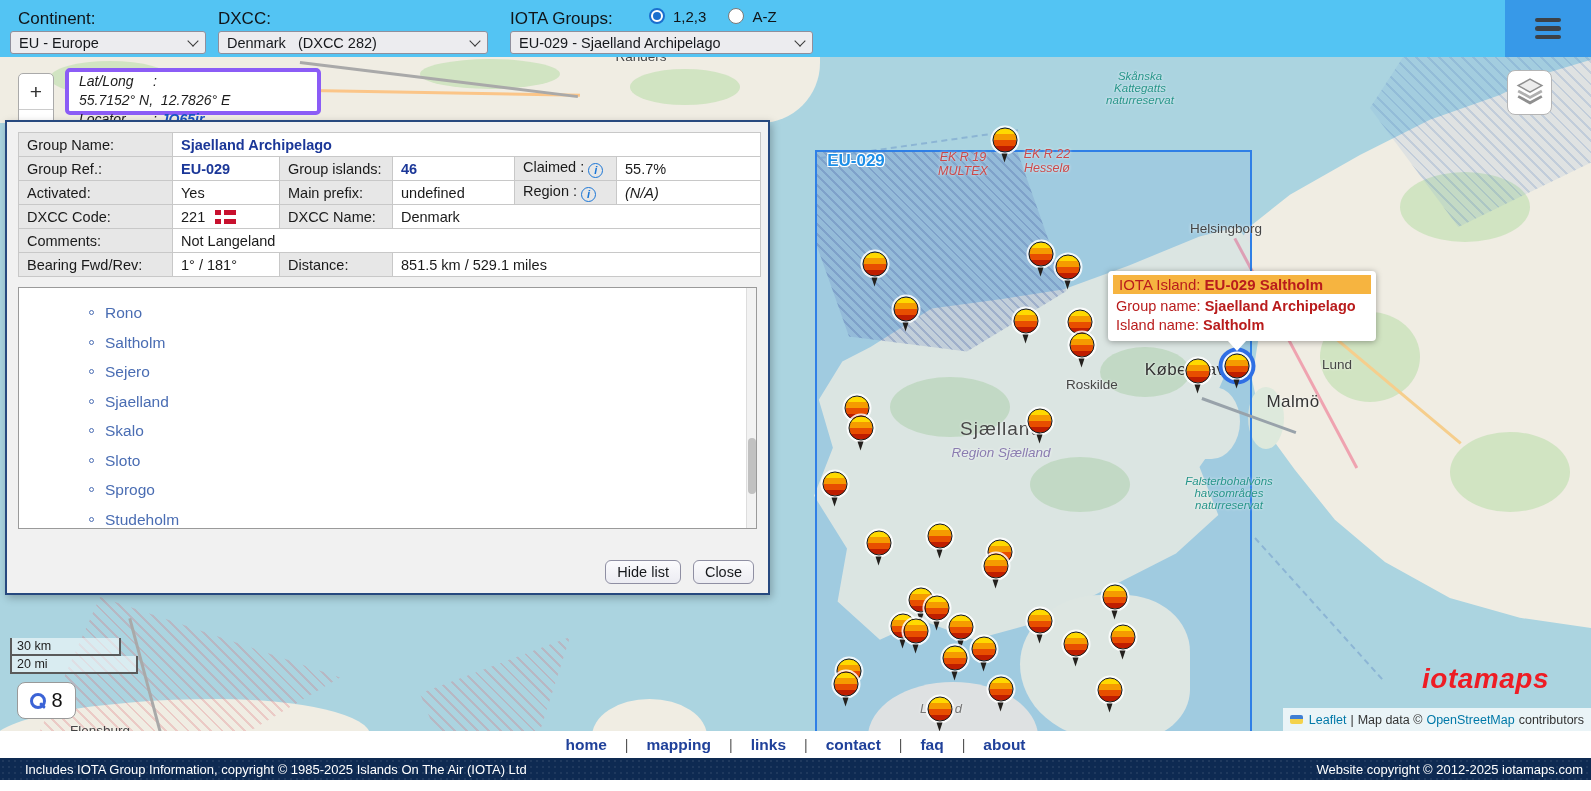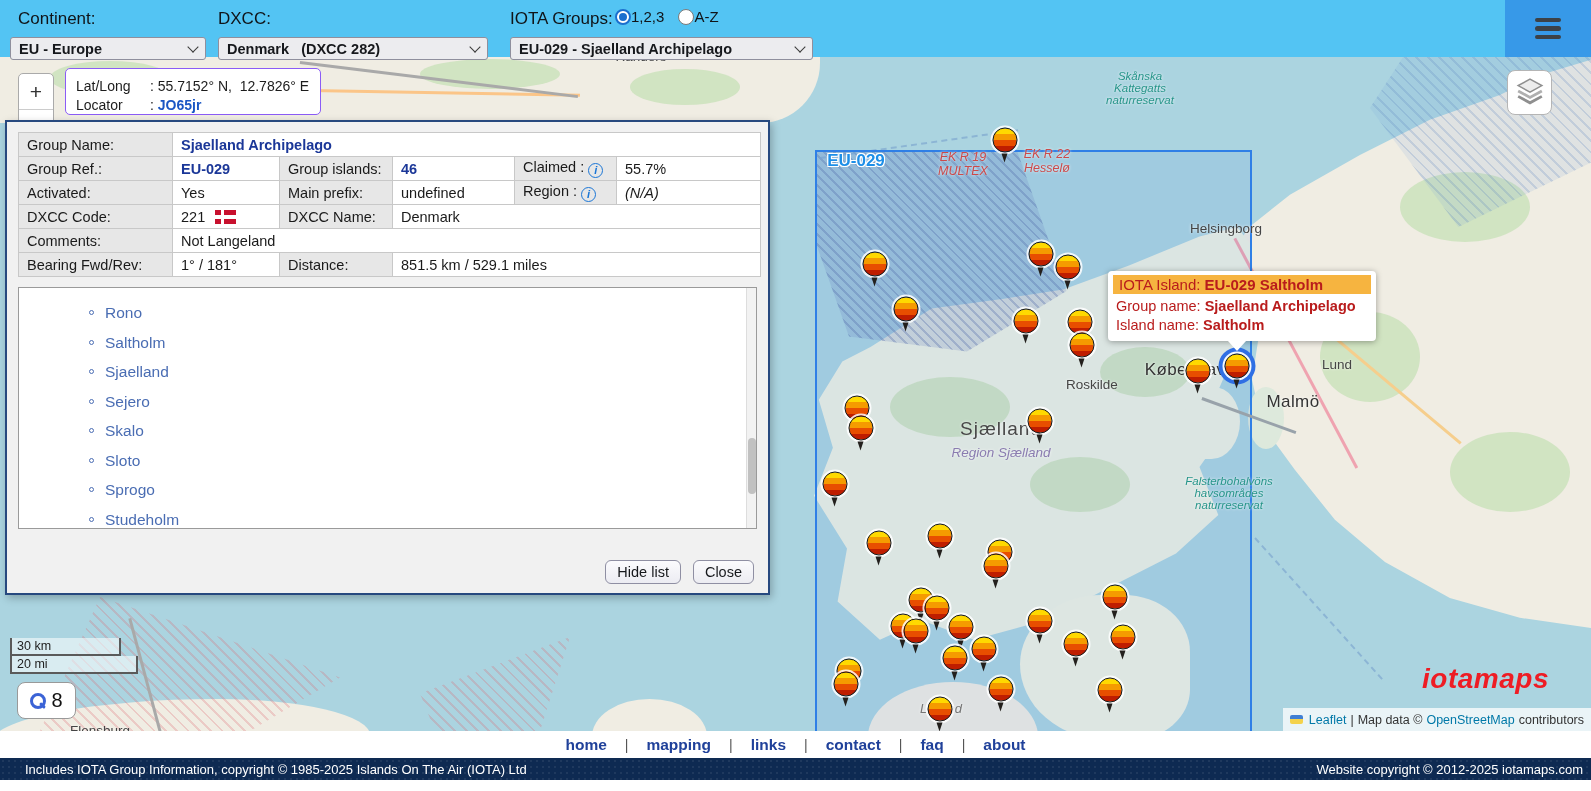--- a/index.html
+++ b/index.html
@@ -2,25 +2,25 @@
 <html><head>
 <meta charset="utf-8">
 <style>
   * { box-sizing: border-box; margin: 0; padding: 0; }
   body { font-family: "Liberation Sans", sans-serif; background:#fff; }
   #app { position:relative; width:1591px; height:791px; overflow:hidden; background:#fff; }
 
   
   #topbar { position:absolute; left:0; top:0; width:100%; height:57px; background:#53C4F3; z-index:50; }
   .tb-label { position:absolute; top:9px; font-size:17px; color:#101418; }
-  .sel { position:absolute; top:37px; height:23px; background:#ECECEF; border:1px solid #8f8f9d; border-radius:3px;
-         display:flex; align-items:center; justify-content:space-between; padding:0 8px; font-size:14.5px; color:#16181c; cursor:default;font-weight:bold; }
+  .sel { position:absolute; top:31px; height:23px; background:#ECECEF; border:1px solid #8f8f9d; border-radius:3px;
+         display:flex; align-items:center; justify-content:space-between; padding:0 8px; font-size:14.5px; color:#16181c; cursor:default; }
   .sel .val { white-space:pre; }
   .chev { width:8px; height:8px; border-right:1.7px solid #3a3a3a; border-bottom:1.7px solid #3a3a3a; transform:rotate(45deg); margin-top:-4px; flex:0 0 auto; }
-  #radio-group { position:absolute; left:615px; top:8px; display:flex; align-items:flex-end; }
+  #radio-group { position:absolute; left:649px; top:8px; display:flex; align-items:flex-start; gap:8px; }
   .radio { width:16px; height:16px; border-radius:50%; background:#fff; border:1px solid #7a7a7a; position:relative; }
   .radio.checked { border:2px solid #1b6fce; }
   .radio.checked::after { content:''; position:absolute; left:2px; top:2px; width:8px; height:8px; border-radius:50%; background:#1b6fce; }
   .radio-label { font-size:15px; color:#101418; margin-right:14px; }
   #hamburger { position:absolute; right:0; top:0; width:86px; height:57px; background:#3799E8; display:flex; flex-direction:column; align-items:center; justify-content:center; gap:4px; cursor:pointer; }
   #hamburger .bar { width:26px; height:4.5px; background:#3c4147; border-radius:3px; }
 
   
   #map { position:absolute; left:0; top:57px; width:1591px; height:674px; background:#ABD4E0; overflow:hidden; }
   .land { position:absolute; background:#F0EDE3; }
@@ -48,22 +48,22 @@
             background:linear-gradient(#ffd900 0 26%, #f59b00 26% 52%, #e84e00 52% 76%, #bf1d00 76% 100%);
             border:1.5px solid #1a1a1a; box-shadow:0 0 0 2px rgba(255,255,255,.85); cursor:pointer; }
   .marker::after { content:''; position:absolute; left:50%; top:100%; margin-left:-3.5px; margin-top:2px;
             border-left:3.5px solid transparent; border-right:3.5px solid transparent; border-top:9px solid #23201d; }
   .marker.selected { box-shadow:0 0 0 2px rgba(255,255,255,.95), 0 0 0 6px #2f6fe4; z-index:9; }
 
   
   #zoom-ctl { position:absolute; left:18px; top:16px; width:36px; height:58px; background:#fff; border:1px solid #aaa;
               border-radius:5px; z-index:20; }
   #zoom-in { width:100%; height:36px; display:flex; align-items:center; justify-content:center; font-size:21px; color:#333; border-bottom:1px solid #ccc; cursor:pointer; }
-  #coords-box { position:absolute; left:65px; top:11px; width:256px; height:47px; background:#fff; border:1px solid #8b5cf6;
-                border-radius:5px; z-index:20; padding:8px 10px; font-size:14px; color:#1c1c1c; line-height:19px; }
+  #coords-box { position:absolute; left:65px; top:11px; width:256px; height:47px; background:#fff; border:4px solid #8b5cf6;
+                border-radius:5px; z-index:20; padding:0 10px; font-size:14px; color:#1c1c1c; line-height:19px;font-style:italic; }
   #coords-box .lab { display:inline-block; min-width:74px; white-space:pre; }
   #coords-box .val { white-space:pre; }
   #locator-val { color:#1a56c4; font-weight:bold; }
   #layers-ctl { position:absolute; left:1507px; top:13px; width:45px; height:45px; background:#fff; border:1px solid #b5b5b5;
                 border-radius:8px; z-index:20; display:flex; align-items:center; justify-content:center; cursor:pointer; }
   .scalebar { position:absolute; left:10px; background:rgba(255,255,255,.55); border:2px solid #5a5a5a; border-top:none;
               font-size:12.5px; color:#222; padding:0 5px; line-height:16px; z-index:20; }
   #scale-km { top:581px; width:111px; }
   #scale-mi { top:599px; width:128px; }
   #zoomlevel-box { position:absolute; left:17px; top:625px; width:59px; height:37px; background:#fff; border:1px solid #999;
@@ -377,22 +377,22 @@
         <td class="lab">Distance:</td>
         <td colspan="3">851.5 km / 529.1 miles</td>
       </tr>
     </tbody>
       </table>
 
     <div id="island-listbox">
       <ul id="island-list">
           <li><span class="bullet"></span><a>Rono</a></li>
           <li><span class="bullet"></span><a>Saltholm</a></li>
+          <li><span class="bullet"></span><a>Sejero</a></li>
           <li><span class="bullet"></span><a>Sjaelland</a></li>
-          <li><span class="bullet"></span><a>Sejero</a></li>
           <li><span class="bullet"></span><a>Skalo</a></li>
           <li><span class="bullet"></span><a>Sloto</a></li>
           <li><span class="bullet"></span><a>Sprogo</a></li>
           <li><span class="bullet"></span><a>Studeholm</a></li>
         </ul>
       <div id="list-scrollbar">
         <div id="list-thumb"></div>
       </div>
     </div>
 

